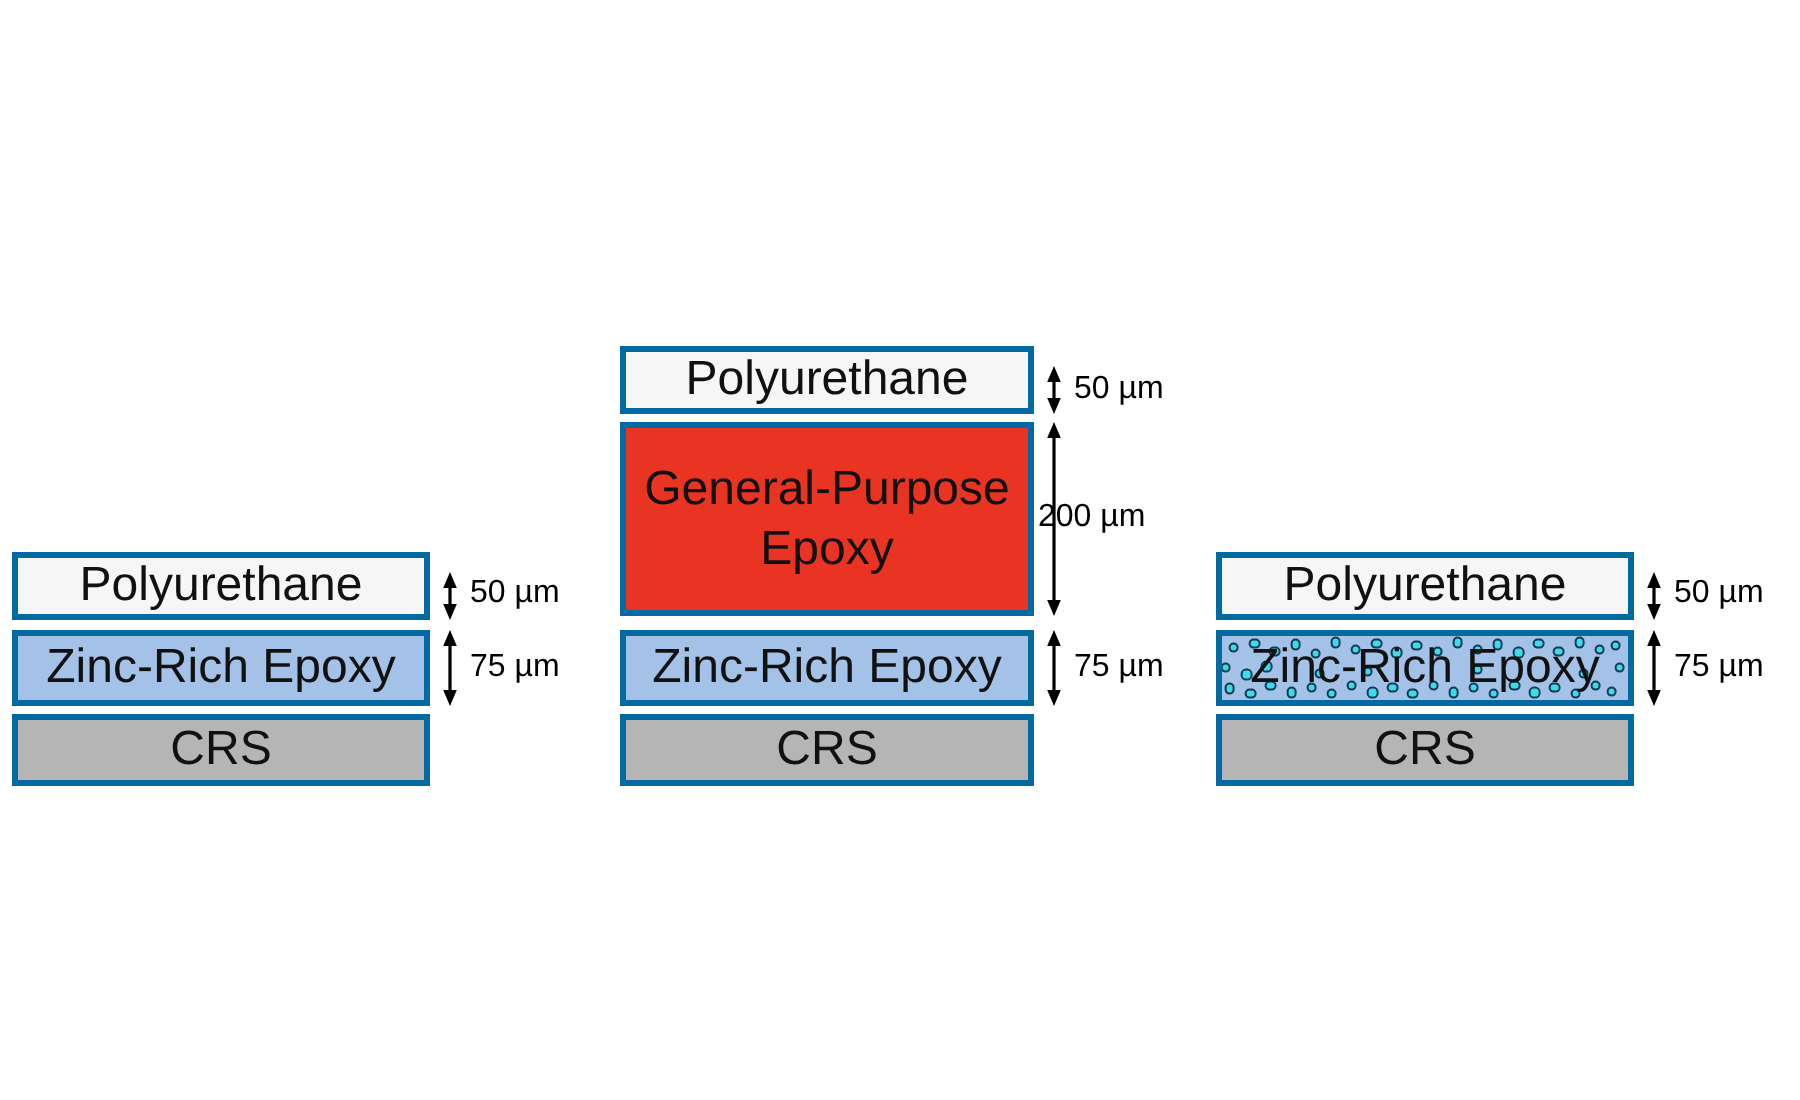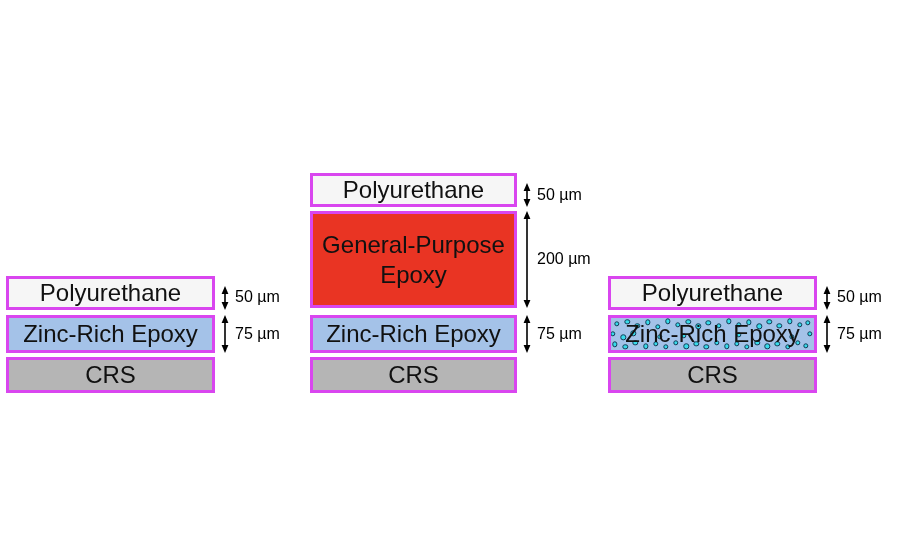--- a/index.html
+++ b/index.html
@@ -1,21 +1,21 @@
 <!DOCTYPE html>
 <html><head>
 <meta charset="utf-8">
 <style>
   html,body{margin:0;padding:0;background:#ffffff;}
   .figure{
     position:relative;width:900px;height:550px;background:#ffffff;
     font-family:"Liberation Sans","DejaVu Sans",sans-serif;overflow:hidden;
   }
   .layer{
-    position:absolute;box-sizing:border-box;border:3px solid #d946ef;
+    position:absolute;box-sizing:border-box;border:3px solid #0369a1;
     display:flex;align-items:center;justify-content:center;
     text-align:center;font-size:24px;line-height:1.25;color:#111111;
   }
   .layer-label{position:relative;z-index:2;padding:0 4px;}
   .dim-arrow{position:absolute;width:12px;}
   .dim-arrow svg{display:block;}
   .dim-label{
     position:absolute;height:26px;display:flex;align-items:center;
     font-size:16px;color:#000;white-space:nowrap;
   }
@@ -78,21 +78,21 @@
         </svg>
       </div>
     <div class="dim-label" style="left:537px;top:182px;">50 µm</div>
     <div class="dim-arrow" style="left:521px;top:211px;height:97px;">
         <svg width="12" height="97" xmlns="http://www.w3.org/2000/svg">
           <line x1="6" y1="5" x2="6" y2="92" stroke="#000" stroke-width="1.6"></line>
           <polygon points="6,0 2.6,8 9.4,8" fill="#000"></polygon>
           <polygon points="6,97 2.6,89 9.4,89" fill="#000"></polygon>
         </svg>
       </div>
-    <div class="dim-label" style="left:537px;top:246px;">200 µm</div>
+    <div class="dim-label" style="left:519px;top:246px;">200 µm</div>
     <div class="dim-arrow" style="left:521px;top:315px;height:38px;">
         <svg width="12" height="38" xmlns="http://www.w3.org/2000/svg">
           <line x1="6" y1="5" x2="6" y2="33" stroke="#000" stroke-width="1.6"></line>
           <polygon points="6,0 2.6,8 9.4,8" fill="#000"></polygon>
           <polygon points="6,38 2.6,30 9.4,30" fill="#000"></polygon>
         </svg>
       </div>
     <div class="dim-label" style="left:537px;top:321px;">75 µm</div>
   </div>
 

